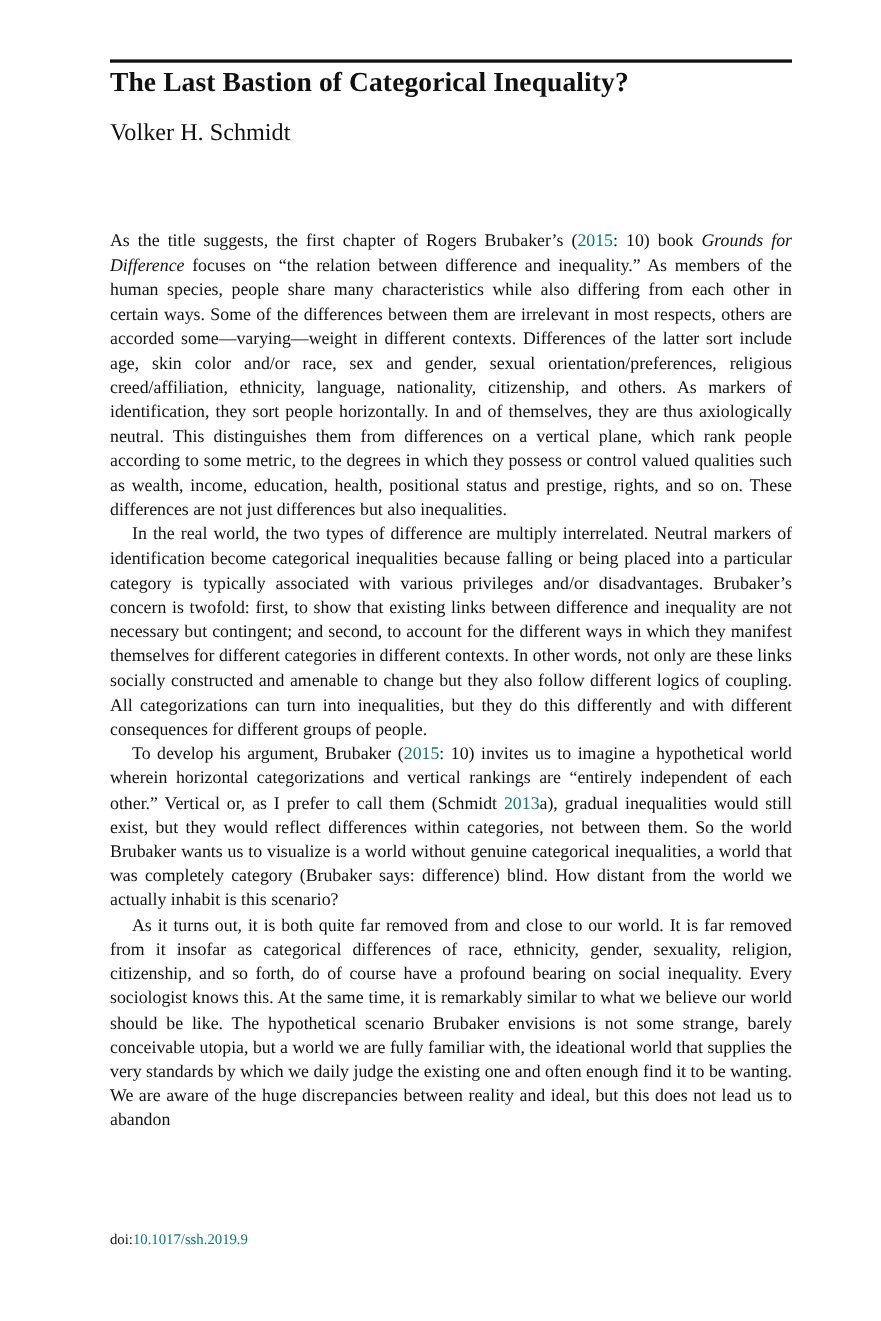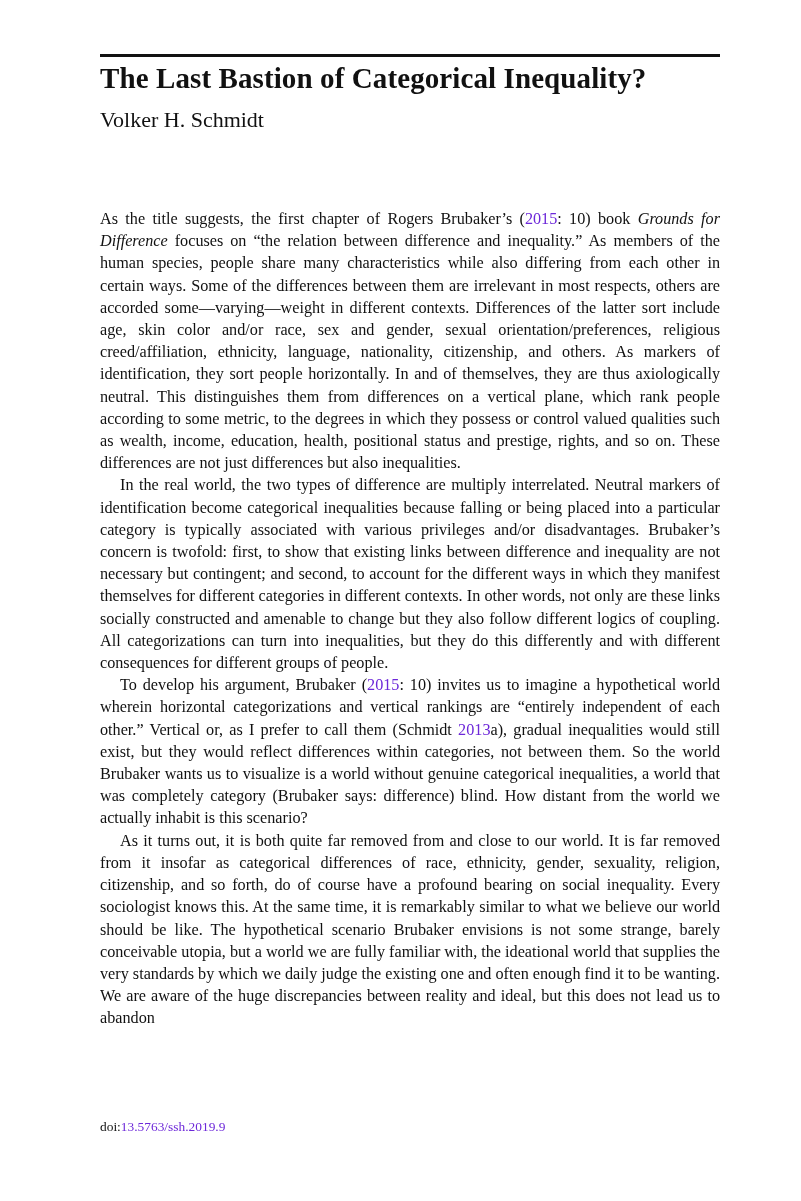--- a/index.html
+++ b/index.html
@@ -1,39 +1,39 @@
 <!DOCTYPE html>
 <html><head>
 <meta charset="utf-8">
 <style>
   html, body { margin: 0; padding: 0; background: #ffffff; }
   body { width: 801px; height: 1201px; position: relative; overflow: hidden;
          font-family: "Liberation Serif", "DejaVu Serif", serif; color: #111; }
   .rule { position: absolute; left: 100px; top: 54px; width: 620px; height: 3px; background: #111; }
-  .title { position: absolute; left: 100px; top: 62px; font-size: 29px; font-weight: bold; letter-spacing: 0.1px; white-space: nowrap; }
+  .title { position: absolute; left: 100px; top: 62px; font-size: 25px; font-weight: bold; letter-spacing: 0.1px; white-space: nowrap; }
   .author { position: absolute; left: 100px; top: 107px; font-size: 22px; white-space: nowrap; }
   .body { position: absolute; left: 100px; top: 208px; width: 620px; font-size: 16.2px; line-height: 22.2px; text-align: justify; }
   .body p { margin: 0; text-indent: 0; }
   .body p + p { text-indent: 20px; }
-  .link { color: #6d28d9; font-family: Liberation Serif, serif; }
+  .link { color: #0f766e; font-family: Liberation Serif, serif; }
   .footer { position: absolute; left: 100px; top: 1118px; width: 620px; font-size: 13.4px; line-height: 18px; }
   .footer .row { display: flex; justify-content: space-between; }
   .footer i { font-style: italic; }
 </style>
 </head>
 <body>
 
 <div class="rule"></div>
 <div class="title">The Last Bastion of Categorical Inequality?</div>
 <div class="author">Volker H. Schmidt</div>
 
 <div class="body" id="body">
     <p><span>As the title suggests, the first chapter of Rogers Brubaker’s (</span><span class="link">2015</span><span>: 10) book </span><i>Grounds for Difference</i><span> focuses on “the relation between difference and inequality.” As members of the human species, people share many characteristics while also differing from each other in certain ways. Some of the differences between them are irrelevant in most respects, others are accorded some—varying—weight in different contexts. Differences of the latter sort include age, skin color and/or race, sex and gender, sexual orientation/preferences, religious creed/affiliation, ethnicity, language, nationality, citizenship, and others. As markers of identification, they sort people horizontally. In and of themselves, they are thus axiologically neutral. This distinguishes them from differences on a vertical plane, which rank people according to some metric, to the degrees in which they possess or control valued qualities such as wealth, income, education, health, positional status and prestige, rights, and so on. These differences are not just differences but also inequalities.</span></p>
     <p><span>In the real world, the two types of difference are multiply interrelated. Neutral markers of identification become categorical inequalities because falling or being placed into a particular category is typically associated with various privileges and/or disadvantages. Brubaker’s concern is twofold: first, to show that existing links between difference and inequality are not necessary but contingent; and second, to account for the different ways in which they manifest themselves for different categories in different contexts. In other words, not only are these links socially constructed and amenable to change but they also follow different logics of coupling. All categorizations can turn into inequalities, but they do this differently and with different consequences for different groups of people.</span></p>
     <p><span>To develop his argument, Brubaker (</span><span class="link">2015</span><span>: 10) invites us to imagine a hypothetical world wherein horizontal categorizations and vertical rankings are “entirely independent of each other.” Vertical or, as I prefer to call them (Schmidt </span><span class="link">2013</span><span>a), gradual inequalities would still exist, but they would reflect differences within categories, not between them. So the world Brubaker wants us to visualize is a world without genuine categorical inequalities, a world that was completely category (Brubaker says: difference) blind. How distant from the world we actually inhabit is this scenario?</span></p>
     <p><span>As it turns out, it is both quite far removed from and close to our world. It is far removed from it insofar as categorical differences of race, ethnicity, gender, sexuality, religion, citizenship, and so forth, do of course have a profound bearing on social inequality. Every sociologist knows this. At the same time, it is remarkably similar to what we believe our world should be like. The hypothetical scenario Brubaker envisions is not some strange, barely conceivable utopia, but a world we are fully familiar with, the ideational world that supplies the very standards by which we daily judge the existing one and often enough find it to be wanting. We are aware of the huge discrepancies between reality and ideal, but this does not lead us to abandon</span></p>
   </div>
 
 <div class="footer">
   <div class="row">
-    <span><span>doi:</span><span class="link">13.5763/ssh.2019.9</span></span>
+    <span><span>doi:</span><span class="link">10.1017/ssh.2019.9</span></span>
   </div>
 </div>
 
 </body></html>

